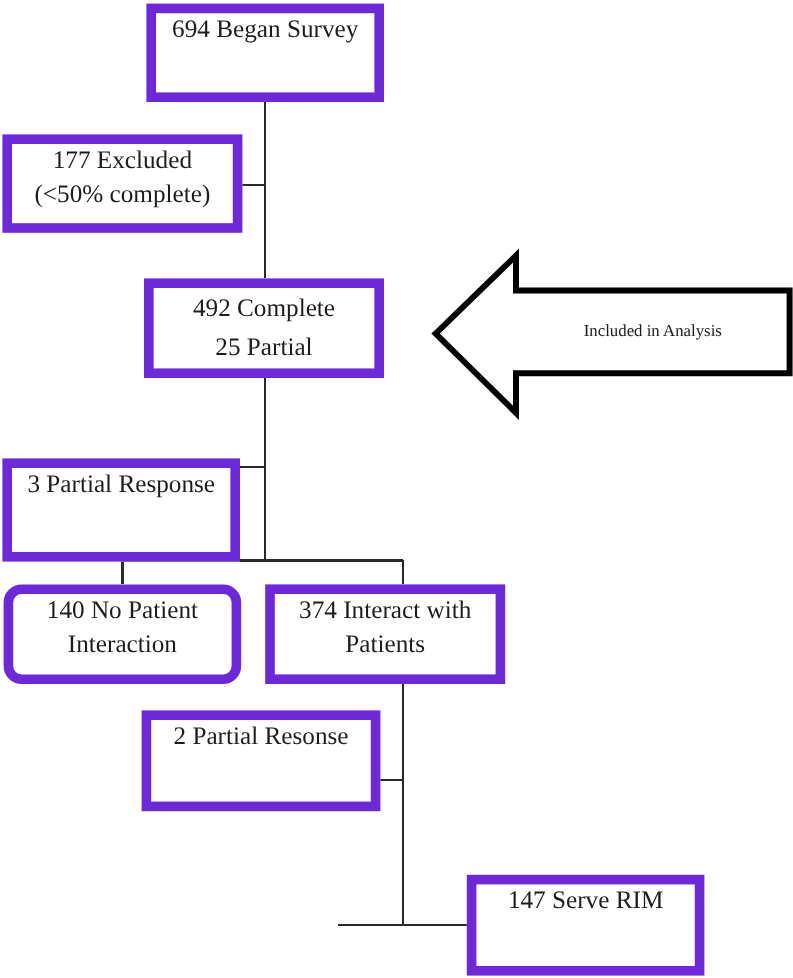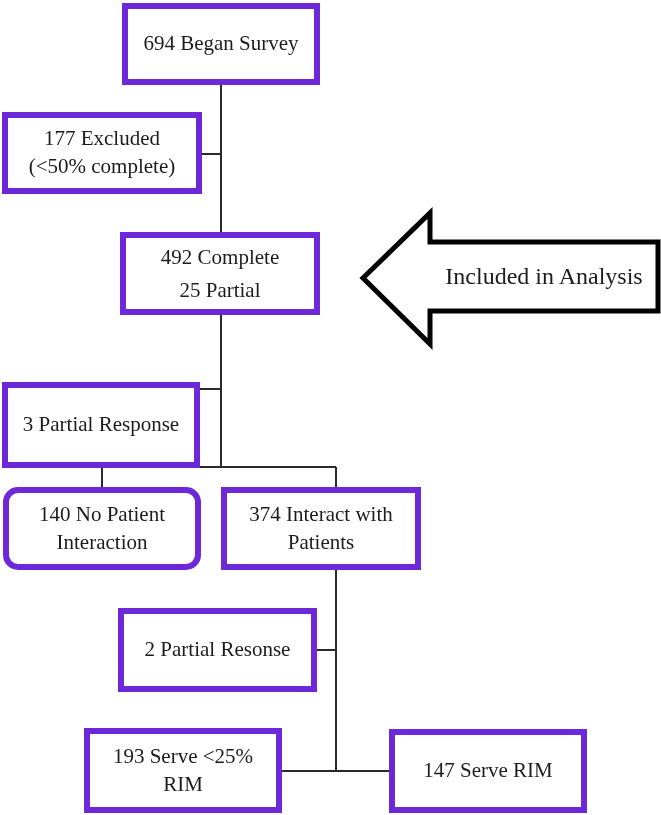--- a/index.html
+++ b/index.html
@@ -19,24 +19,24 @@
   .lines-layer {
     position: absolute;
     left: 0;
     top: 0;
     width: 661px;
     height: 815px;
   }
   .box {
     position: absolute;
     box-sizing: border-box;
-    border: 6px solid #6d28d9;
+    border: 8px solid #6d28d9;
     background: #ffffff;
     display: flex;
-    align-items: center;
+    align-items: flex-start;
     justify-content: center;
     text-align: center;
     font-size: 21px;
     line-height: 1.32;
   }
   .box .label {
     white-space: pre-line;
     padding: 0 4px;
   }
   .box.spacious {
@@ -44,21 +44,21 @@
   }
   .arrow-label {
     position: absolute;
     left: 433px;
     top: 243px;
     width: 222px;
     height: 67px;
     display: flex;
     align-items: center;
     justify-content: center;
-    font-size: 24px;
+    font-size: 14px;
     text-align: center;
   }
 </style>
 </head>
 <body>
 
 <div class="canvas">
 
   <svg class="lines-layer" width="661" height="815" viewBox="0 0 661 815" xmlns="http://www.w3.org/2000/svg">
     <g stroke="#2a2a2a" stroke-width="2" shape-rendering="crispEdges">
@@ -106,28 +106,24 @@
   <div class="box" style="left:3px;   top:487px; width:198px; height:83px;border-radius:15px;">
     <span class="label">140 No Patient
 Interaction</span>
   </div>
 
   <div class="box" style="left:221px; top:487px; width:200px; height:83px;">
     <span class="label">374 Interact with
 Patients</span>
   </div>
 
-  <div class="box" style="left:118px; top:608px; width:199px; height:84px;">
+  <div class="box" style="left:118px; top:592px; width:199px; height:84px;">
     <span class="label">2 Partial Resonse</span>
   </div>
 
-  <div class="box" style="left:84px;  top:728px; width:198px; height:85px;">
-    <span class="label">193 Serve &lt;25%
-RIM</span>
-  </div>
 
   <div class="box" style="left:389px; top:729px; width:198px; height:84px;">
     <span class="label">147 Serve RIM</span>
   </div>
 
   <div class="arrow-label">Included in Analysis</div>
 
 </div>
 
 </body></html>

